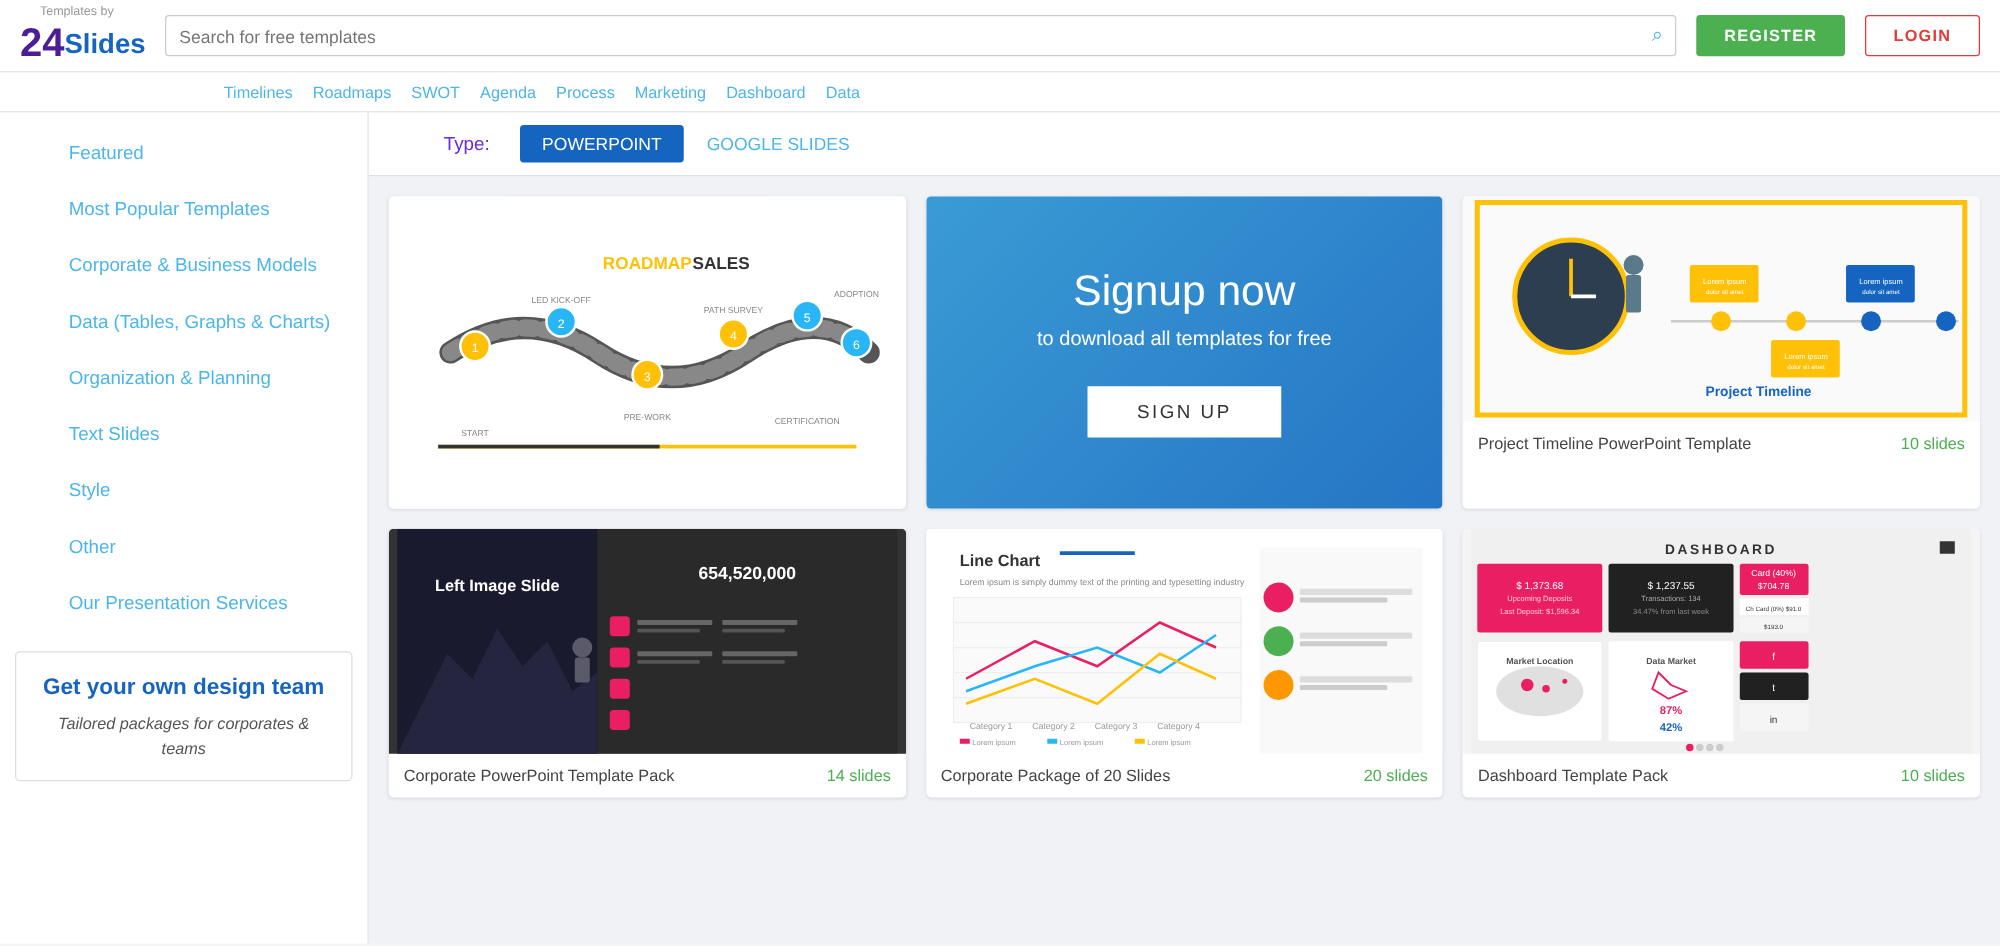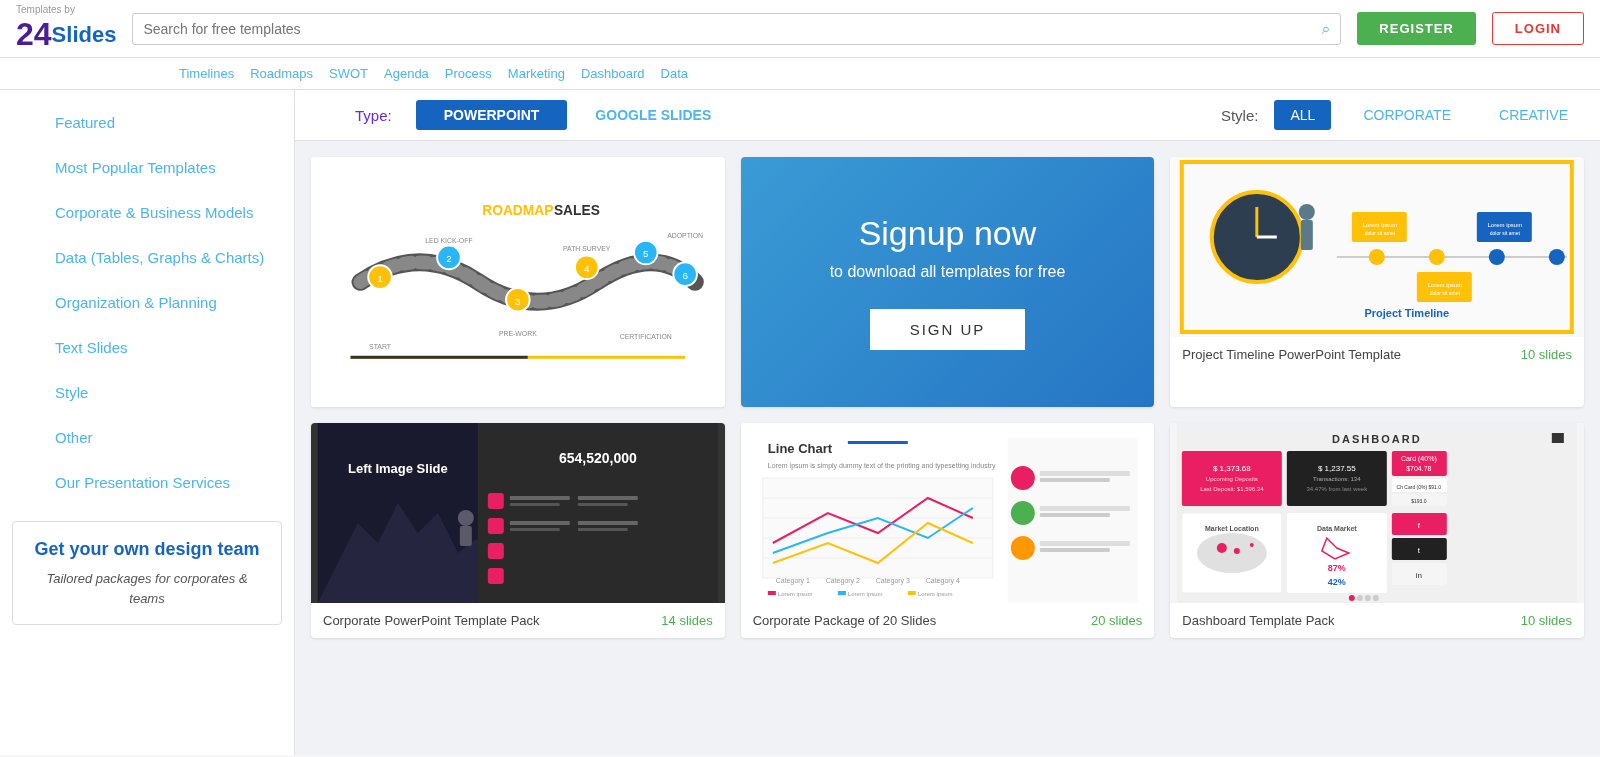--- a/index.html
+++ b/index.html
@@ -137,25 +137,25 @@
       background: #fff;
       display: flex;
       align-items: center;
       padding: 10px 16px;
       border-bottom: 1px solid #e0e0e0;
       gap: 24px;
     }
     .filter-label { font-size: 15px; color: #6d28d9; margin-left: 44px; }
     .filter-type-btns { display: flex; gap: 0; }
     .type-btn {
-      padding: 7px 28px;
+      padding: 7px 18px;
       font-size: 14px;
       cursor: pointer;
       border: none;
-      font-weight: 700;
+      font-weight: 400;
     }
     .type-btn.active {
       background: #1565c0;
       color: #fff;
       border-radius: 3px;
     }
     .type-btn.inactive {
       background: transparent;
       color: #4db6e8;
     }
@@ -258,21 +258,21 @@
     }
     .dashboard-visual {
       background: #f5f5f5;
     }
   </style>
 </head>
 <body>
 
 <div class="topbar">
   <div class="logo-wrap">
-    <div style="font-size:10px;color:#999;margin-bottom:1px;">Templates by</div>
+    <div style="font-size:10px;color:#999;margin-bottom:1px;margin-left:16px;">Templates by</div>
     <div style="display:flex;align-items:center;">
       <span class="logo-24">24</span>
       <span class="logo-slides">Slides</span>
     </div>
   </div>
   <div class="search-bar">
     <input type="text" placeholder="Search for free templates" style="">
     <span class="search-icon">⌕</span>
   </div>
   <button class="btn-register">REGISTER</button>
@@ -309,26 +309,20 @@
   </div>
 
   <div class="content-area">
 
     <div class="filter-bar">
       <span class="filter-label">Type:</span>
       <div class="filter-type-btns">
         <button class="type-btn active">POWERPOINT</button>
         <button class="type-btn inactive">GOOGLE SLIDES</button>
       </div>
-      <div class="filter-style">
-        <span class="style-label">Style:</span>
-        <button class="style-btn active">ALL</button>
-        <button class="style-btn inactive">CORPORATE</button>
-        <button class="style-btn inactive">CREATIVE</button>
-      </div>
     </div>
 
     <div class="template-grid">
 
       <div class="template-card">
         <div class="card-img roadmap-visual">
           <svg viewBox="0 0 400 180" xmlns="http://www.w3.org/2000/svg">
             <rect width="400" height="180" fill="#fff"></rect>
             <text x="200" y="22" text-anchor="middle" font-size="14" font-weight="bold" fill="#ffc107">ROADMAP </text>
             <text x="260" y="22" text-anchor="middle" font-size="14" font-weight="bold" fill="#333">SALES</text>

